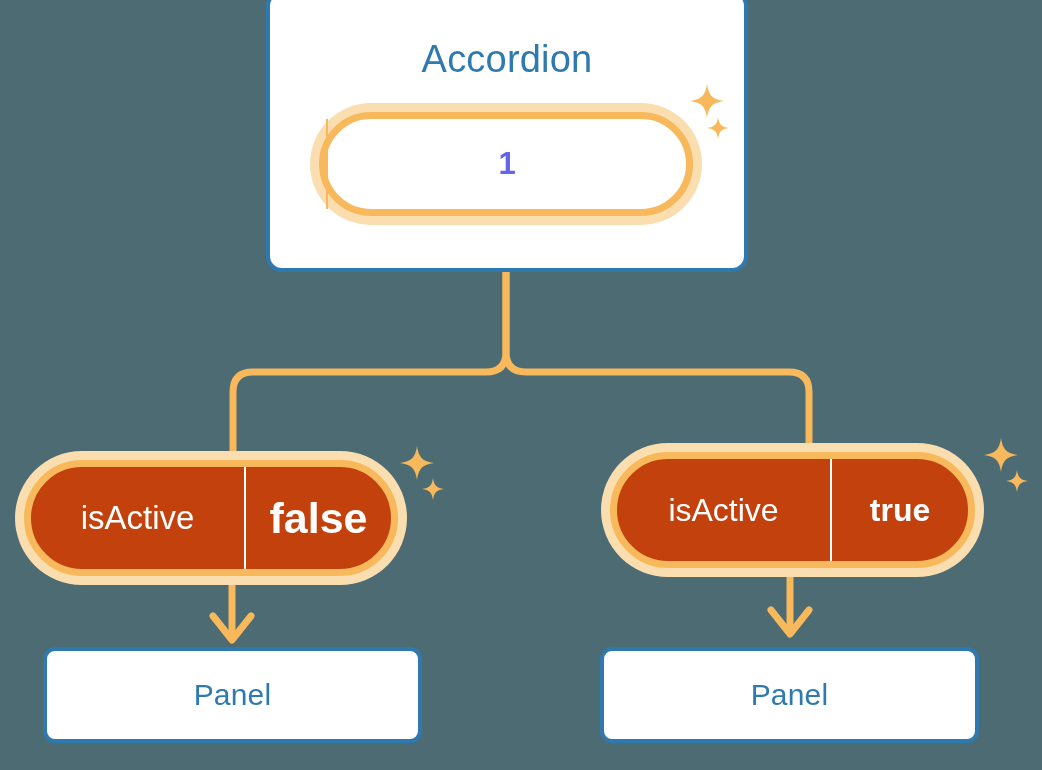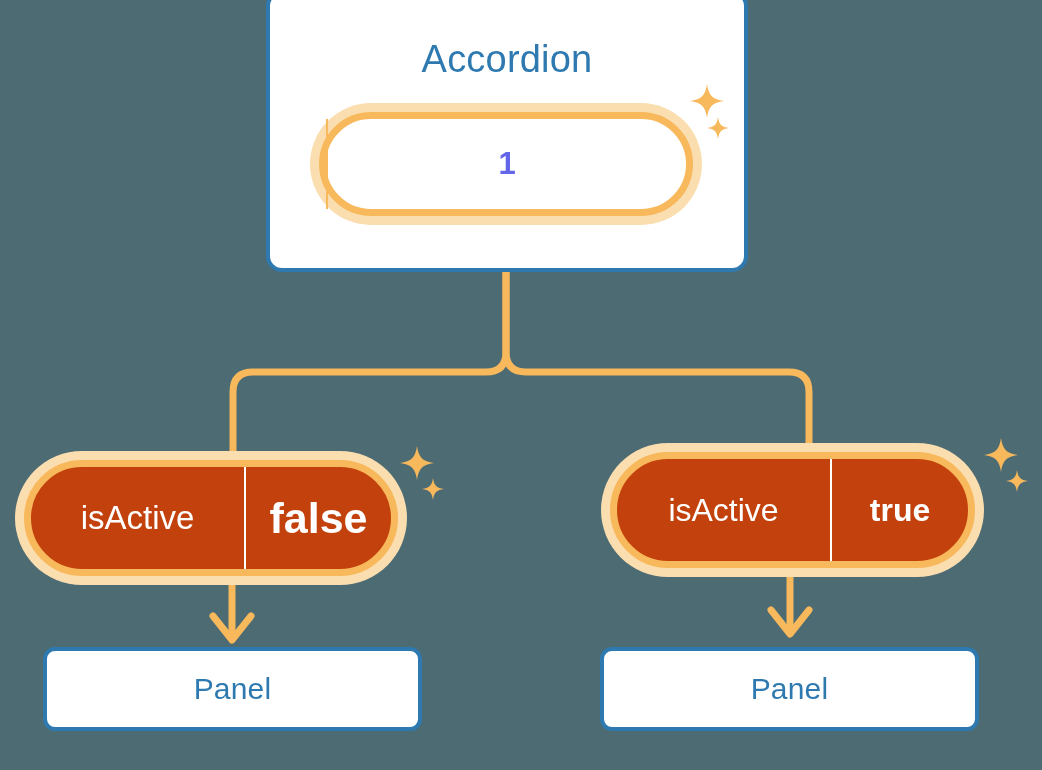--- a/index.html
+++ b/index.html
@@ -51,21 +51,21 @@
     height: 282px;
     border-radius: 16px;
     align-items: flex-start;
   }
   #accordion-card .card-title {
     margin-top: 44px;
   }
 
   .panel-card {
     width: 379px;
-    height: 84px;
+    height: 96px;
     top: 647px;
     border-radius: 12px;
     align-items: center;
   }
   #panel-left  { left: 43px;  }
   #panel-right { left: 600px; }
   .panel-card .card-title { font-size: 30px; }
 
   
   .pill {

